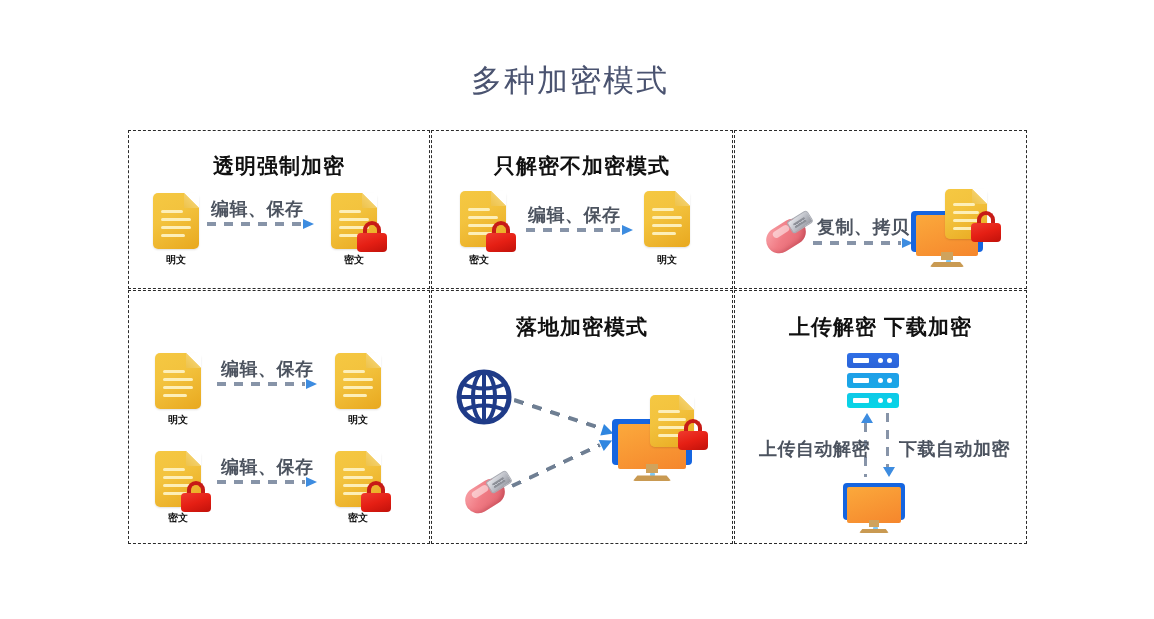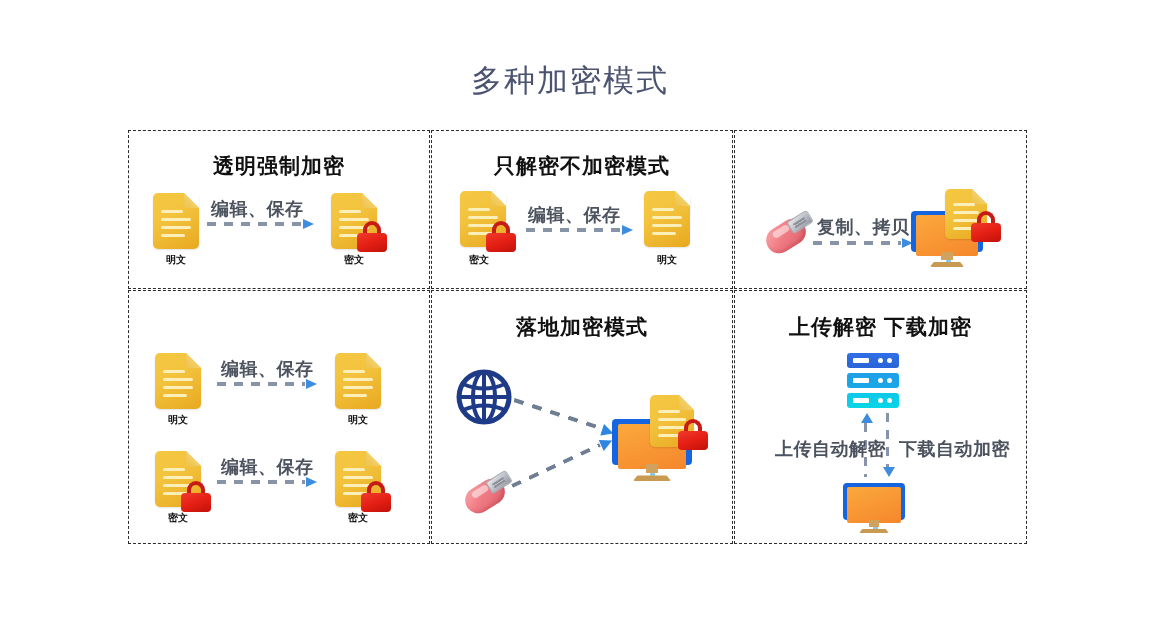--- a/index.html
+++ b/index.html
@@ -543,21 +543,21 @@
 
       <div class="varrow" style="left:126px; top:122px; height:64px;">
         <div class="head-up"></div>
         <div class="dash" style="top:10px; height:54px;"></div>
       </div>
       <div class="varrow" style="left:148px; top:122px; height:64px;">
         <div class="dash" style="top:0; height:54px;"></div>
         <div class="head-down"></div>
       </div>
 
-      <div class="flow-label" style="left:40px; top:146px;">上传自动解密</div>
+      <div class="flow-label" style="left:24px; top:146px;">上传自动解密</div>
       <div class="flow-label" style="left:164px; top:146px;">下载自动加密</div>
 
       <div class="monitor" style="left:108px; top:192px; width:62px; height:50px;">
         <div class="frame"></div>
           <div class="screen"></div>
           <div class="dot"></div>
         <div class="neck"></div>
           <div class="base"></div>
       </div>
     </div>

